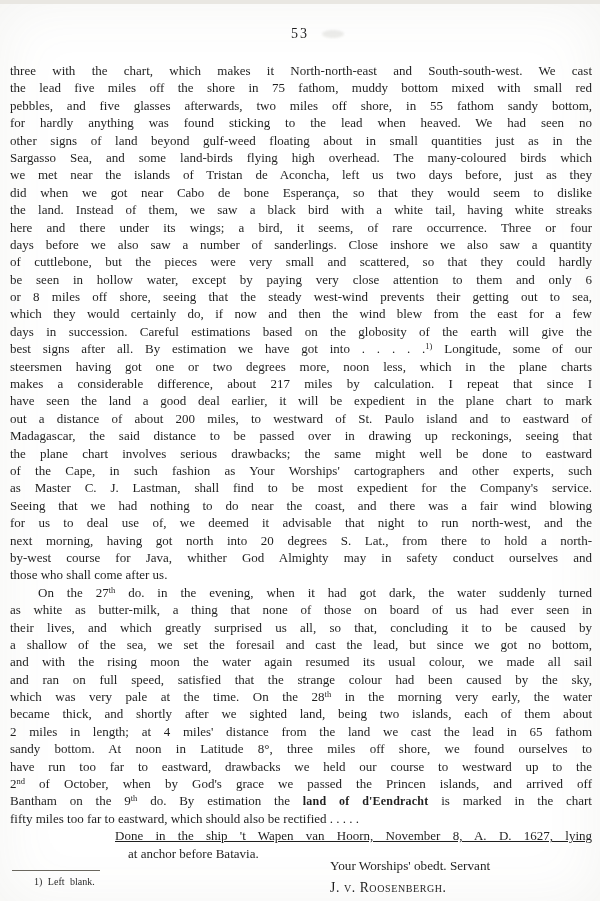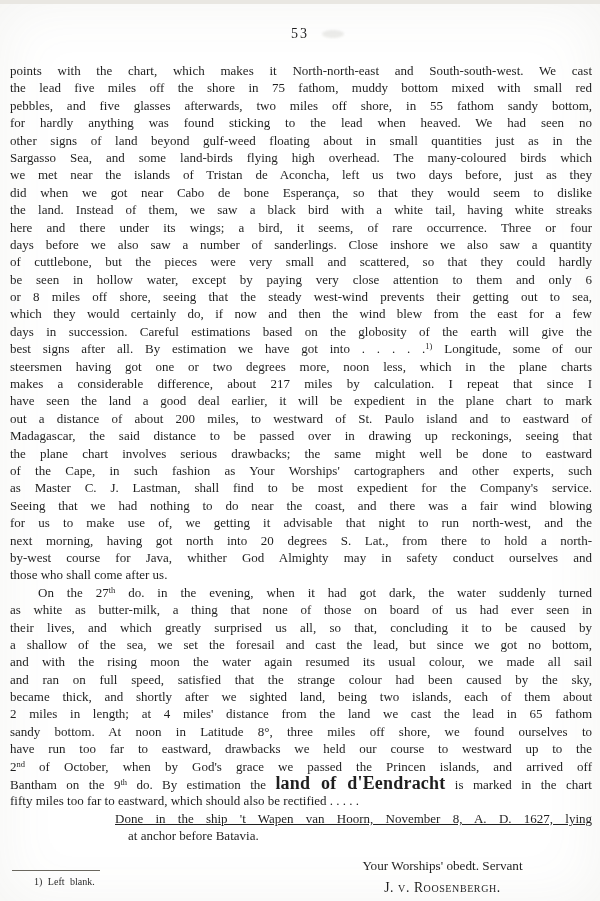--- a/index.html
+++ b/index.html
@@ -34,25 +34,24 @@
     height:17.4px;
     text-align:justify;
     text-align-last:justify;
     white-space:normal;
     overflow:visible;
   }
   .line.nj{text-align-last:left;}
   .line.indent{text-indent:28px;}
   .line.done{padding-left:105px;text-decoration:underline;}
   .line.anchor{padding-left:118px;text-align-last:left;}
-  .line b{font-weight:700;font-size:18px;letter-spacing:0.2px;}
+  .line b{font-weight:700;font-size:12px;letter-spacing:0.2px;}
   .line sup{font-size:8.5px;line-height:0;vertical-align:4px;}
   .signature{
     position:absolute;top:851px;left:330px;width:225px;
-    text-align:center;
     font-size:13.2px;line-height:22px;
   }
   .signature .sig-name{
     font-variant:small-caps;
     letter-spacing:0.6px;
     font-size:13.6px;
   }
   .footnote{
     position:absolute;left:10px;top:866px;
     font-size:10px;
@@ -66,21 +65,21 @@
 </style>
 </head>
 <body>
 
 <div class="page">
 
   <div class="page-number">53</div>
   <div class="smudge"></div>
 
   <div class="body-text">
-      <div class="line">points with the chart, which makes it North-north-east and South-south-west. We cast</div>
+      <div class="line">three with the chart, which makes it North-north-east and South-south-west. We cast</div>
       <div class="line">the lead five miles off the shore in 75 fathom, muddy bottom mixed with small red</div>
       <div class="line">pebbles, and five glasses afterwards, two miles off shore, in 55 fathom sandy bottom,</div>
       <div class="line">for hardly anything was found sticking to the lead when heaved. We had seen no</div>
       <div class="line">other signs of land beyond gulf-weed floating about in small quantities just as in the</div>
       <div class="line">Sargasso Sea, and some land-birds flying high overhead. The many-coloured birds which</div>
       <div class="line">we met near the islands of Tristan de Aconcha, left us two days before, just as they</div>
       <div class="line">did when we got near Cabo de bone Esperança, so that they would seem to dislike</div>
       <div class="line">the land. Instead of them, we saw a black bird with a white tail, having white streaks</div>
       <div class="line">here and there under its wings; a bird, it seems, of rare occurrence. Three or four</div>
       <div class="line">days before we also saw a number of sanderlings. Close inshore we also saw a quantity</div>
@@ -92,30 +91,31 @@
       <div class="line">best signs after all. By estimation we have got into . . . . .<sup>1)</sup> Longitude, some of our</div>
       <div class="line">steersmen having got one or two degrees more, noon less, which in the plane charts</div>
       <div class="line">makes a considerable difference, about 217 miles by calculation. I repeat that since I</div>
       <div class="line">have seen the land a good deal earlier, it will be expedient in the plane chart to mark</div>
       <div class="line">out a distance of about 200 miles, to westward of St. Paulo island and to eastward of</div>
       <div class="line">Madagascar, the said distance to be passed over in drawing up reckonings, seeing that</div>
       <div class="line">the plane chart involves serious drawbacks; the same might well be done to eastward</div>
       <div class="line">of the Cape, in such fashion as Your Worships' cartographers and other experts, such</div>
       <div class="line">as Master C. J. Lastman, shall find to be most expedient for the Company's service.</div>
       <div class="line">Seeing that we had nothing to do near the coast, and there was a fair wind blowing</div>
-      <div class="line">for us to make use of, we getting it advisable that night to run north-west, and the</div>
+      <div class="line">for us to deal use of, we deemed it advisable that night to run north-west, and the</div>
       <div class="line">next morning, having got north into 20 degrees S. Lat., from there to hold a north-</div>
       <div class="line">by-west course for Java, whither God Almighty may in safety conduct ourselves and</div>
       <div class="line nj">those who shall come after us.</div>
       <div class="line indent">On the 27<sup>th</sup> do. in the evening, when it had got dark, the water suddenly turned</div>
       <div class="line">as white as butter-milk, a thing that none of those on board of us had ever seen in</div>
       <div class="line">their lives, and which greatly surprised us all, so that, concluding it to be caused by</div>
       <div class="line">a shallow of the sea, we set the foresail and cast the lead, but since we got no bottom,</div>
       <div class="line">and with the rising moon the water again resumed its usual colour, we made all sail</div>
       <div class="line">and ran on full speed, satisfied that the strange colour had been caused by the sky,</div>
+      <div class="line">which was very pale at the time. On the 28<sup>th</sup> in the morning very early, the water</div>
       <div class="line">became thick, and shortly after we sighted land, being two islands, each of them about</div>
       <div class="line">2 miles in length; at 4 miles' distance from the land we cast the lead in 65 fathom</div>
       <div class="line">sandy bottom. At noon in Latitude 8°, three miles off shore, we found ourselves to</div>
       <div class="line">have run too far to eastward, drawbacks we held our course to westward up to the</div>
       <div class="line">2<sup>nd</sup> of October, when by God's grace we passed the Princen islands, and arrived off</div>
       <div class="line">Bantham on the 9<sup>th</sup> do. By estimation the <b>land of d'Eendracht</b> is marked in the chart</div>
       <div class="line nj">fifty miles too far to eastward, which should also be rectified . . . . .</div>
       <div class="line done">Done in the ship 't Wapen van Hoorn, November 8, A. D. 1627, lying</div>
       <div class="line anchor nj">at anchor before Batavia.</div>
     </div>

